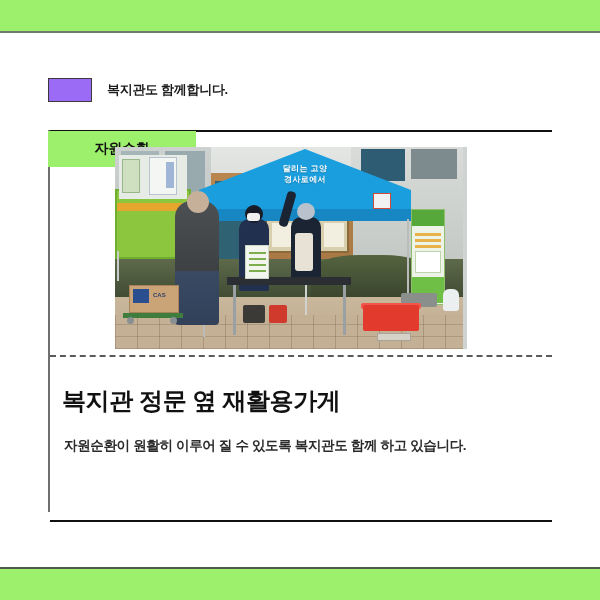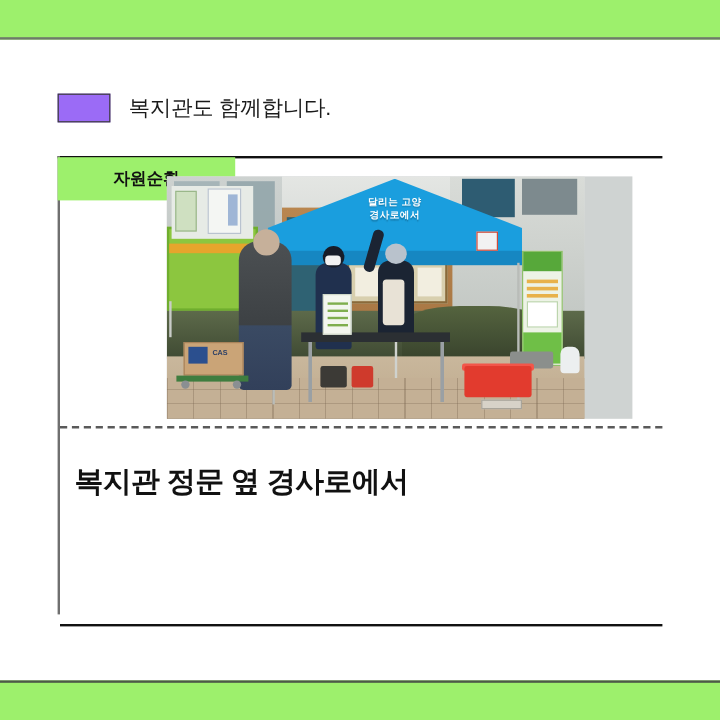--- a/index.html
+++ b/index.html
@@ -44,22 +44,22 @@
   .title-swatch {
     width: 44px;
     height: 24px;
     background: #9B6BF6;
     border: 1px solid #3b3b3b;
     box-sizing: border-box;
     flex: 0 0 auto;
   }
   .title-text {
     margin-left: 15px;
-    font-size: 18px;
-    font-weight: 400;
+    font-size: 13px;
+    font-weight: 700;
     color: #1a1a1a;
     letter-spacing: -0.3px;
     white-space: nowrap;
   }
 
   
   .card {
     position: absolute;
     left: 48px;
     top: 130px;
@@ -106,23 +106,23 @@
   .cat-tab-label {
     font-size: 14px;
     font-weight: 700;
     color: #111111;
     letter-spacing: -0.2px;
   }
 
   
   .photo-wrap {
     position: absolute;
-    left: 91px;
+    left: 67px;
     top: 17px;
-    width: 388px;
+    width: 352px;
     height: 202px;
     overflow: hidden;
     background: #cfd3d2;
   }
   .photo {
     position: absolute;
     inset: 0;
   }
 
   
@@ -528,20 +528,21 @@
       <div class="ph-bag"></div>
       <div class="ph-redbin-rim"></div>
       <div class="ph-redbin"></div>
       <div class="ph-scale"></div>
 
     </div>
   </div>
 
   <div class="dashed-sep"></div>
 
-  <div class="headline">복지관 정문 옆 경사로에서</div>
+  <div class="headline">복지관 정문 옆 재활용가게</div>
 
   <div class="body-copy">
+    <span class="line">자원순환이 원활히 이루어 질 수 있도록 복지관도 함께 하고 있습니다.</span>
   </div>
 
 </div>
 
 <div class="banner banner-bottom"></div>
 
 </body></html>

